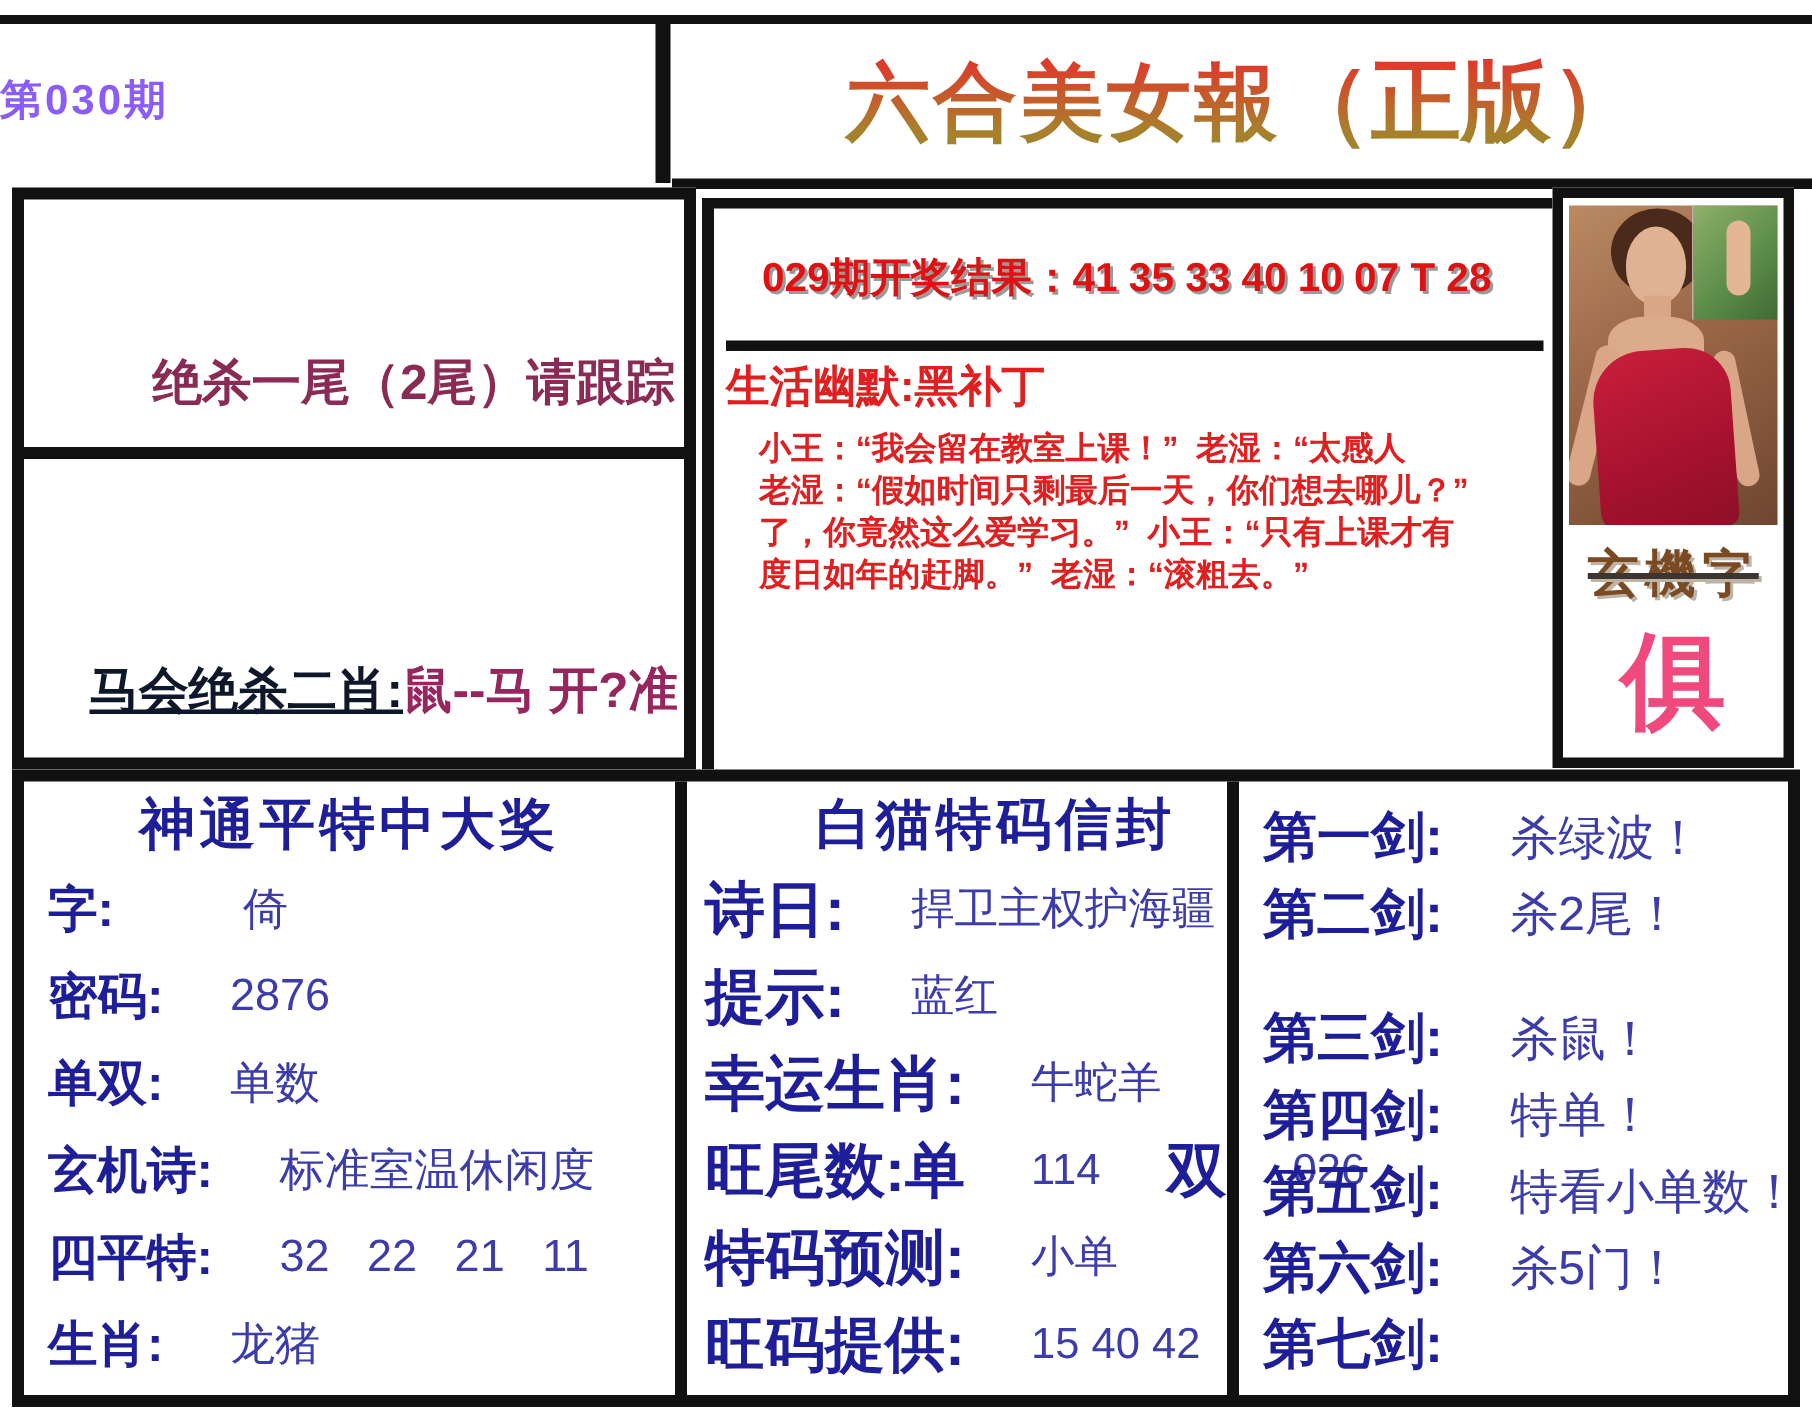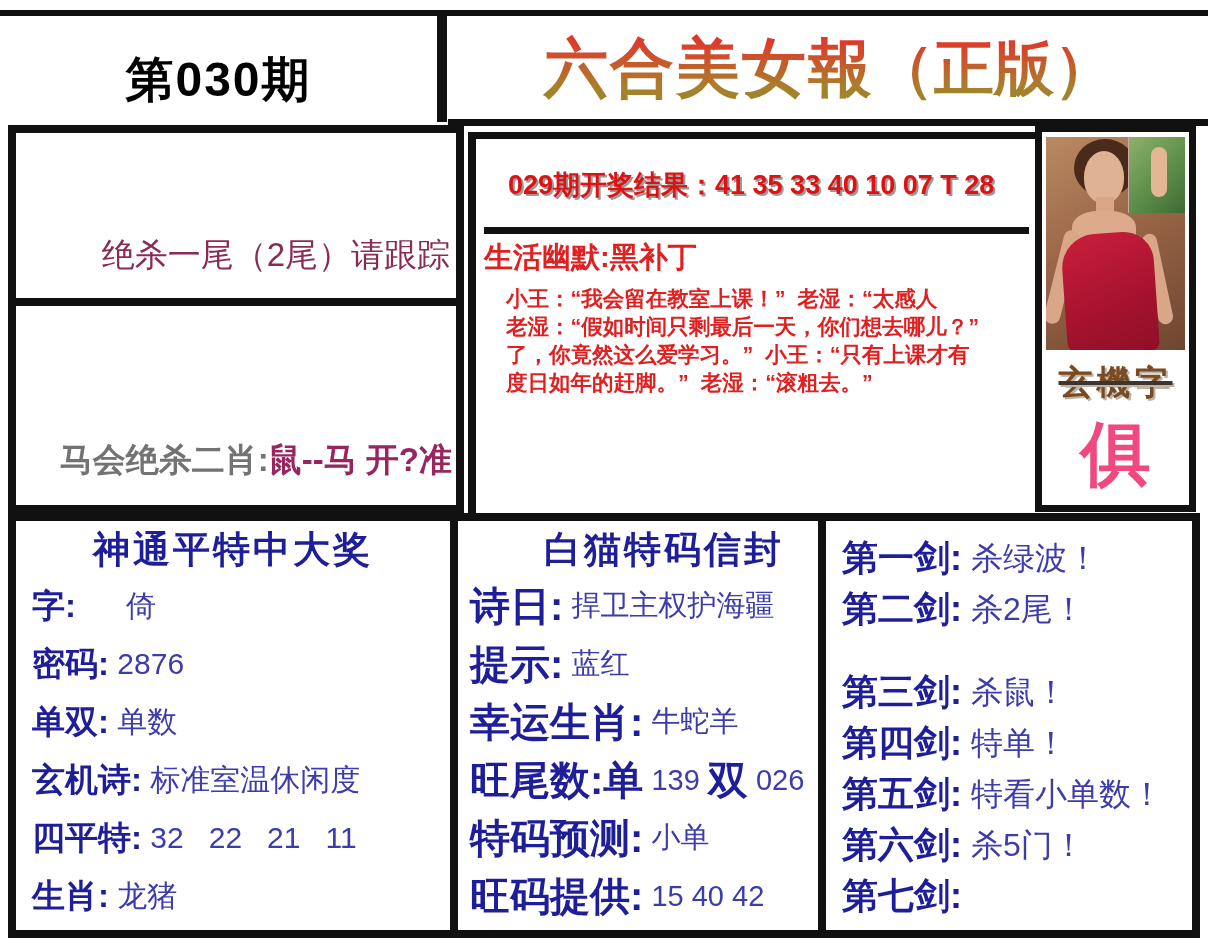--- a/index.html
+++ b/index.html
@@ -1,39 +1,39 @@
 <!DOCTYPE html>
 <html><head>
 <meta charset="utf-8">
 <style>
   html,body{margin:0;padding:0;background:#e9e9e9;}
   .page{position:relative;width:1208px;height:944px;background:#ffffff;overflow:hidden;
         font-family:"Liberation Sans", sans-serif;}
   
   .top-line{position:absolute;left:0;top:10px;width:1208px;height:6px;background:#111;}
-  .issue{position:absolute;left:0;top:48px;width:437px;text-align:center;
-         font-size:48px;font-weight:bold;color:#000000;letter-spacing:2px;}
+  .issue{position:absolute;left:0;top:48px;width:437px;text-align:left;
+         font-size:28px;font-weight:bold;color:#8b5cf6;letter-spacing:2px;}
   .top-divider{position:absolute;left:437px;top:16px;width:10px;height:106px;background:#111;}
   .masthead{position:absolute;left:450px;top:16px;width:758px;height:104px;
             text-align:center;white-space:nowrap;
             font-family:"DejaVu Serif", serif;font-weight:bold;
             background:linear-gradient(to bottom,#e82a2c 12%,#cf4e2b 38%,#a97f2c 68%,#8f8b2b 96%);
             -webkit-background-clip:text;background-clip:text;color:transparent;}
-  .title-main{font-size:64px;letter-spacing:2px;line-height:104px;vertical-align:top;}
+  .title-main{font-size:56px;letter-spacing:2px;line-height:104px;vertical-align:top;}
   .title-suffix{font-size:60px;line-height:104px;vertical-align:top;}
   .masthead-underline{position:absolute;left:448px;top:119px;width:760px;height:7px;background:#111;}
 
   
   .left-box{position:absolute;left:8px;top:125px;width:456px;height:388px;
             border:8px solid #111;box-sizing:border-box;background:#fff;}
-  .lb-line1{position:absolute;right:6px;top:100px;font-size:33px;font-weight:normal;
+  .lb-line1{position:absolute;right:6px;top:100px;font-size:33px;font-weight:bold;
             color:#8a2b55;white-space:pre;}
   .lb-divider{position:absolute;left:-8px;top:165px;width:456px;height:8px;background:#111;}
   .lb-line2{position:absolute;right:4px;top:305px;font-size:33px;font-weight:bold;white-space:pre;}
-  .lb2-label{color:#737373;}
+  .lb2-label{color:#0f172a;text-decoration:underline;}
   .lb2-value{color:#97265e;}
 
   
   .center-box{position:absolute;left:468px;top:132px;width:567px;height:381px;
               border-left:8px solid #111;border-top:7px solid #111;box-sizing:border-box;background:#fff;}
   .result-line{position:absolute;left:32px;top:28px;font-size:27px;font-weight:bold;color:#de1212;
                white-space:pre;text-shadow:2px 2px 0 #9a9a9a;}
   .cb-divider{position:absolute;left:8px;top:88px;width:545px;height:7px;background:#111;}
   .humor-title{position:absolute;left:8px;top:99px;font-size:29px;font-weight:bold;color:#e02020;}
   .joke{position:absolute;left:30px;top:146px;font-size:21.5px;font-weight:bold;color:#e02020;
@@ -76,21 +76,21 @@
           border:8px solid #111;box-sizing:border-box;background:#fff;}
   .vdiv{position:absolute;top:0;width:8px;height:409px;background:#111;}
   .vdiv1{left:434px;}
   .vdiv2{left:802px;}
   .col{position:absolute;top:0;height:409px;}
   .col1{left:0;width:434px;}
   .col2{left:442px;width:412px;}
   .col3{left:810px;width:366px;}
   .col-title{height:56px;line-height:58px;text-align:center;
              font-size:37px;font-weight:bold;color:#1e1e99;letter-spacing:3px;}
-  .row{height:58px;display:flex;align-items:center;white-space:pre;padding-left:16px;box-sizing:border-box;}
+  .row{height:58px;display:flex;align-items:center;white-space:pre;padding-left:16px;box-sizing:border-box;gap:36px;}
   .col2 .row{padding-left:12px;}
   .col3 .row{height:51px;}
   .col3 .rows{padding-top:12px;}
   .row .label{font-weight:bold;color:#1e1e99;font-size:33px;}
   .row .value{color:#3c3cab;font-size:30px;}
   .col2 .row .label{font-size:40px;}
   .col2 .row .value{font-size:29px;}
   .col3 .row .label{font-size:36px;font-weight:bold;color:#1e1e99;}
   .col3 .row .value{font-size:32px;color:#3c3cab;}
   .row.gap{margin-top:32px;}
@@ -148,21 +148,21 @@
           <div class="row"><span class="label">生肖:</span><span class="value"> 龙猪</span></div>
         </div>
     </div>
     <div class="vdiv vdiv1"></div>
     <div class="col col2">
       <div class="col-title">白猫特码信封</div>
       <div class="rows" id="col2-rows">
           <div class="row"><span class="label">诗日:</span><span class="value"> 捍卫主权护海疆</span></div>
           <div class="row"><span class="label">提示:</span><span class="value"> 蓝红</span></div>
           <div class="row"><span class="label">幸运生肖:</span><span class="value"> 牛蛇羊</span></div>
-          <div class="row"><span class="label">旺尾数:单</span><span class="value"> 139 </span><span class="label">双</span><span class="value"> 026</span></div>
+          <div class="row"><span class="label">旺尾数:单</span><span class="value"> 114 </span><span class="label">双</span><span class="value"> 026</span></div>
           <div class="row"><span class="label">特码预测:</span><span class="value"> 小单</span></div>
           <div class="row"><span class="label">旺码提供:</span><span class="value"> 15 40 42</span></div>
         </div>
     </div>
     <div class="vdiv vdiv2"></div>
     <div class="col col3">
       <div class="rows" id="col3-rows">
           <div class="row"><span class="label">第一剑:</span><span class="value"> 杀绿波！</span></div>
           <div class="row"><span class="label">第二剑:</span><span class="value"> 杀2尾！</span></div>
           <div class="row gap"><span class="label">第三剑:</span><span class="value"> 杀鼠！</span></div>

